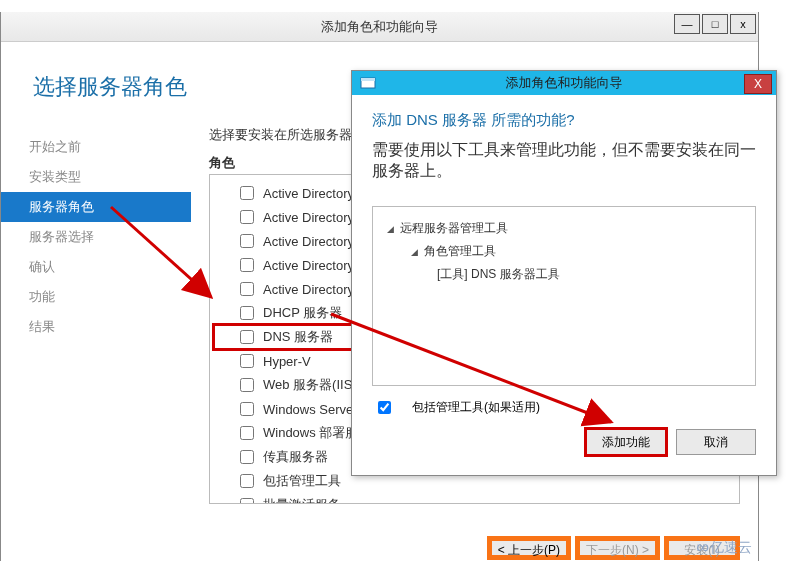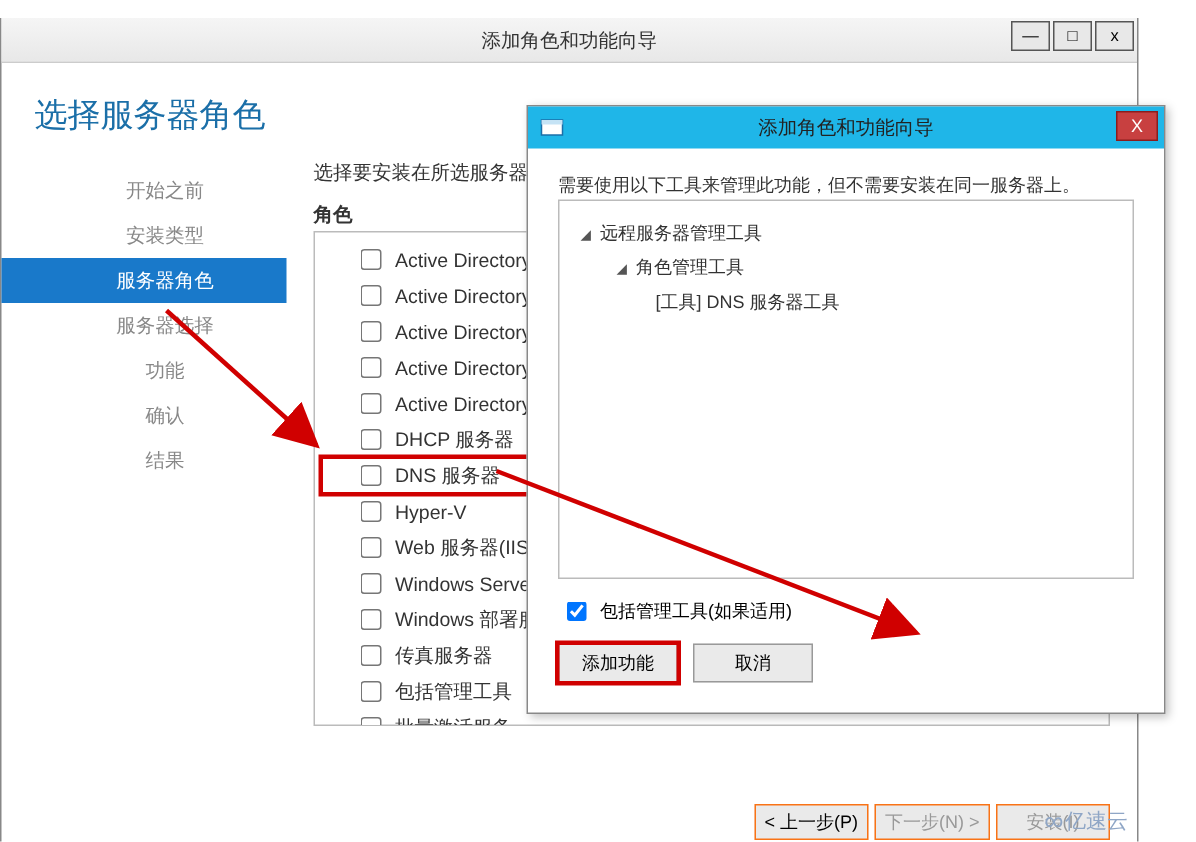--- a/index.html
+++ b/index.html
@@ -55,32 +55,31 @@
   }
   .page-header {
     padding: 20px 0 10px 22px;
     display:flex;
     justify-content: space-between;
   }
   .page-header h1 {
     font-size: 22px;
     font-weight: normal;
     color: #1b6fa8;
-    margin: 0;
+    margin: 10px;
   }
   .server-label { color:#444; font-size:11px; padding-right:20px; margin-top:6px;}
   .content {
     display: flex;
     padding: 0 0 0 0;
     height: 420px;
   }
   .sidebar {
     width: 190px;
     padding-top: 10px;
-    text-align: center;
   }
   .sidebar-item {
     padding: 6px 0 6px 28px;
     color: #888;
     font-size: 13px;
   }
   .sidebar-item.active {
     background: #1979ca;
     color: #fff;
   }
@@ -111,21 +110,21 @@
   .bottom-btns {
     position:absolute;
     bottom:12px; right:18px;
     display:flex;
     gap:4px;
   }
   .bottom-btns button {
     min-width:76px;
     height:24px;
     background:#eaeaea;
-    border:1px solid #f97316;
+    border:5px solid #f97316;
     font-size:12px;
     font-family: inherit;
   }
   .bottom-btns button:disabled { color:#999; }
   
   .dialog {
     position:absolute;
     top:58px; left:350px;
     width:426px;
     height:406px;
@@ -161,36 +160,36 @@
     display:flex; align-items:center; justify-content:center;
     font-size:12px;
   }
   .dlg-body {
     padding: 16px 20px 8px 20px;
     flex:1;
     display:flex;
     flex-direction:column;
   }
   .dlg-q { color:#1b6fa8; font-size:15px; margin-bottom:10px;}
-  .dlg-note { color:#333; font-size:12px; margin-bottom:1px;}
+  .dlg-note { color:#333; font-size:16px; margin-bottom:24px;}
   .tree-box {
     border:1px solid #bbb;
     flex:1;
     min-height: 180px;
     padding:10px 10px;
     font-size:12px;
     color:#333;
     line-height:1.9;
   }
   .tri::before { content:"◢"; font-size:9px; color:#555; margin-right:6px;}
   .lv1 { padding-left:4px;}
   .lv2 { padding-left:28px;}
   .lv3 { padding-left:54px;}
-  .dlg-check { display:flex; align-items:center; gap:6px; margin:12px 0 8px 2px; font-size:12px;}
-  .dlg-btns { display:flex; gap:10px; padding:4px 0 12px 0;}
+  .dlg-check { display:flex; align-items:center; gap:18px; margin:12px 0 8px 2px; font-size:12px;}
+  .dlg-btns { display:flex; justify-content:flex-end; gap:10px; padding:4px 0 12px 0;}
   .dlg-btns button {
     min-width:80px; height:26px;
     background:#eaeaea; border:1px solid #999;
     font-size:12px;
     font-family: inherit;
   }
   .dlg-btns .primary { outline:3px solid #d00000; outline-offset:-1px;}
   
   .arrow-svg { position:absolute; top:0; left:0; pointer-events:none; z-index:60;}
   
@@ -220,22 +219,22 @@
     <h1>选择服务器角色</h1>
     <span class="server-label">目标服务器</span>
   </div>
 
   <div class="content">
     <div class="sidebar">
       <div class="sidebar-item">开始之前</div>
       <div class="sidebar-item">安装类型</div>
       <div class="sidebar-item active">服务器角色</div>
       <div class="sidebar-item">服务器选择</div>
+      <div class="sidebar-item">确认</div>
       <div class="sidebar-item">功能</div>
-      <div class="sidebar-item">确认</div>
       <div class="sidebar-item">结果</div>
     </div>
 
     <div class="main-col">
       <div class="desc">选择要安装在所选服务器上</div>
       <div class="roles-label">角色</div>
       <div class="roles-box" id="roles-box">
           <div class="role-row">
             <span class="exp"></span>
             <input type="checkbox" style="">
@@ -321,20 +320,21 @@
       <span class="ticon">
         <svg width="16" height="16" viewBox="0 0 16 16">
             <rect x="1" y="3" width="14" height="10" fill="#fff" stroke="#1b6fa8"></rect>
             <rect x="1" y="3" width="14" height="3" fill="#c5e3f5"></rect>
           </svg>
       </span>
       <span class="ttxt">添加角色和功能向导</span>
       <div class="dlg-close">X</div>
     </div>
     <div class="dlg-body">
+      <div class="dlg-q">添加 DNS 服务器 所需的功能?</div>
       <div class="dlg-note">需要使用以下工具来管理此功能，但不需要安装在同一服务器上。</div>
       <div class="tree-box">
         <div class="lv1"><span class="tri"></span><span>远程服务器管理工具</span></div>
         <div class="lv2"><span class="tri"></span><span>角色管理工具</span></div>
         <div class="lv3">[工具] DNS 服务器工具</div>
       </div>
       <label class="dlg-check">
         <input type="checkbox" checked="" style="">
         <span>包括管理工具(如果适用)</span>
       </label>

